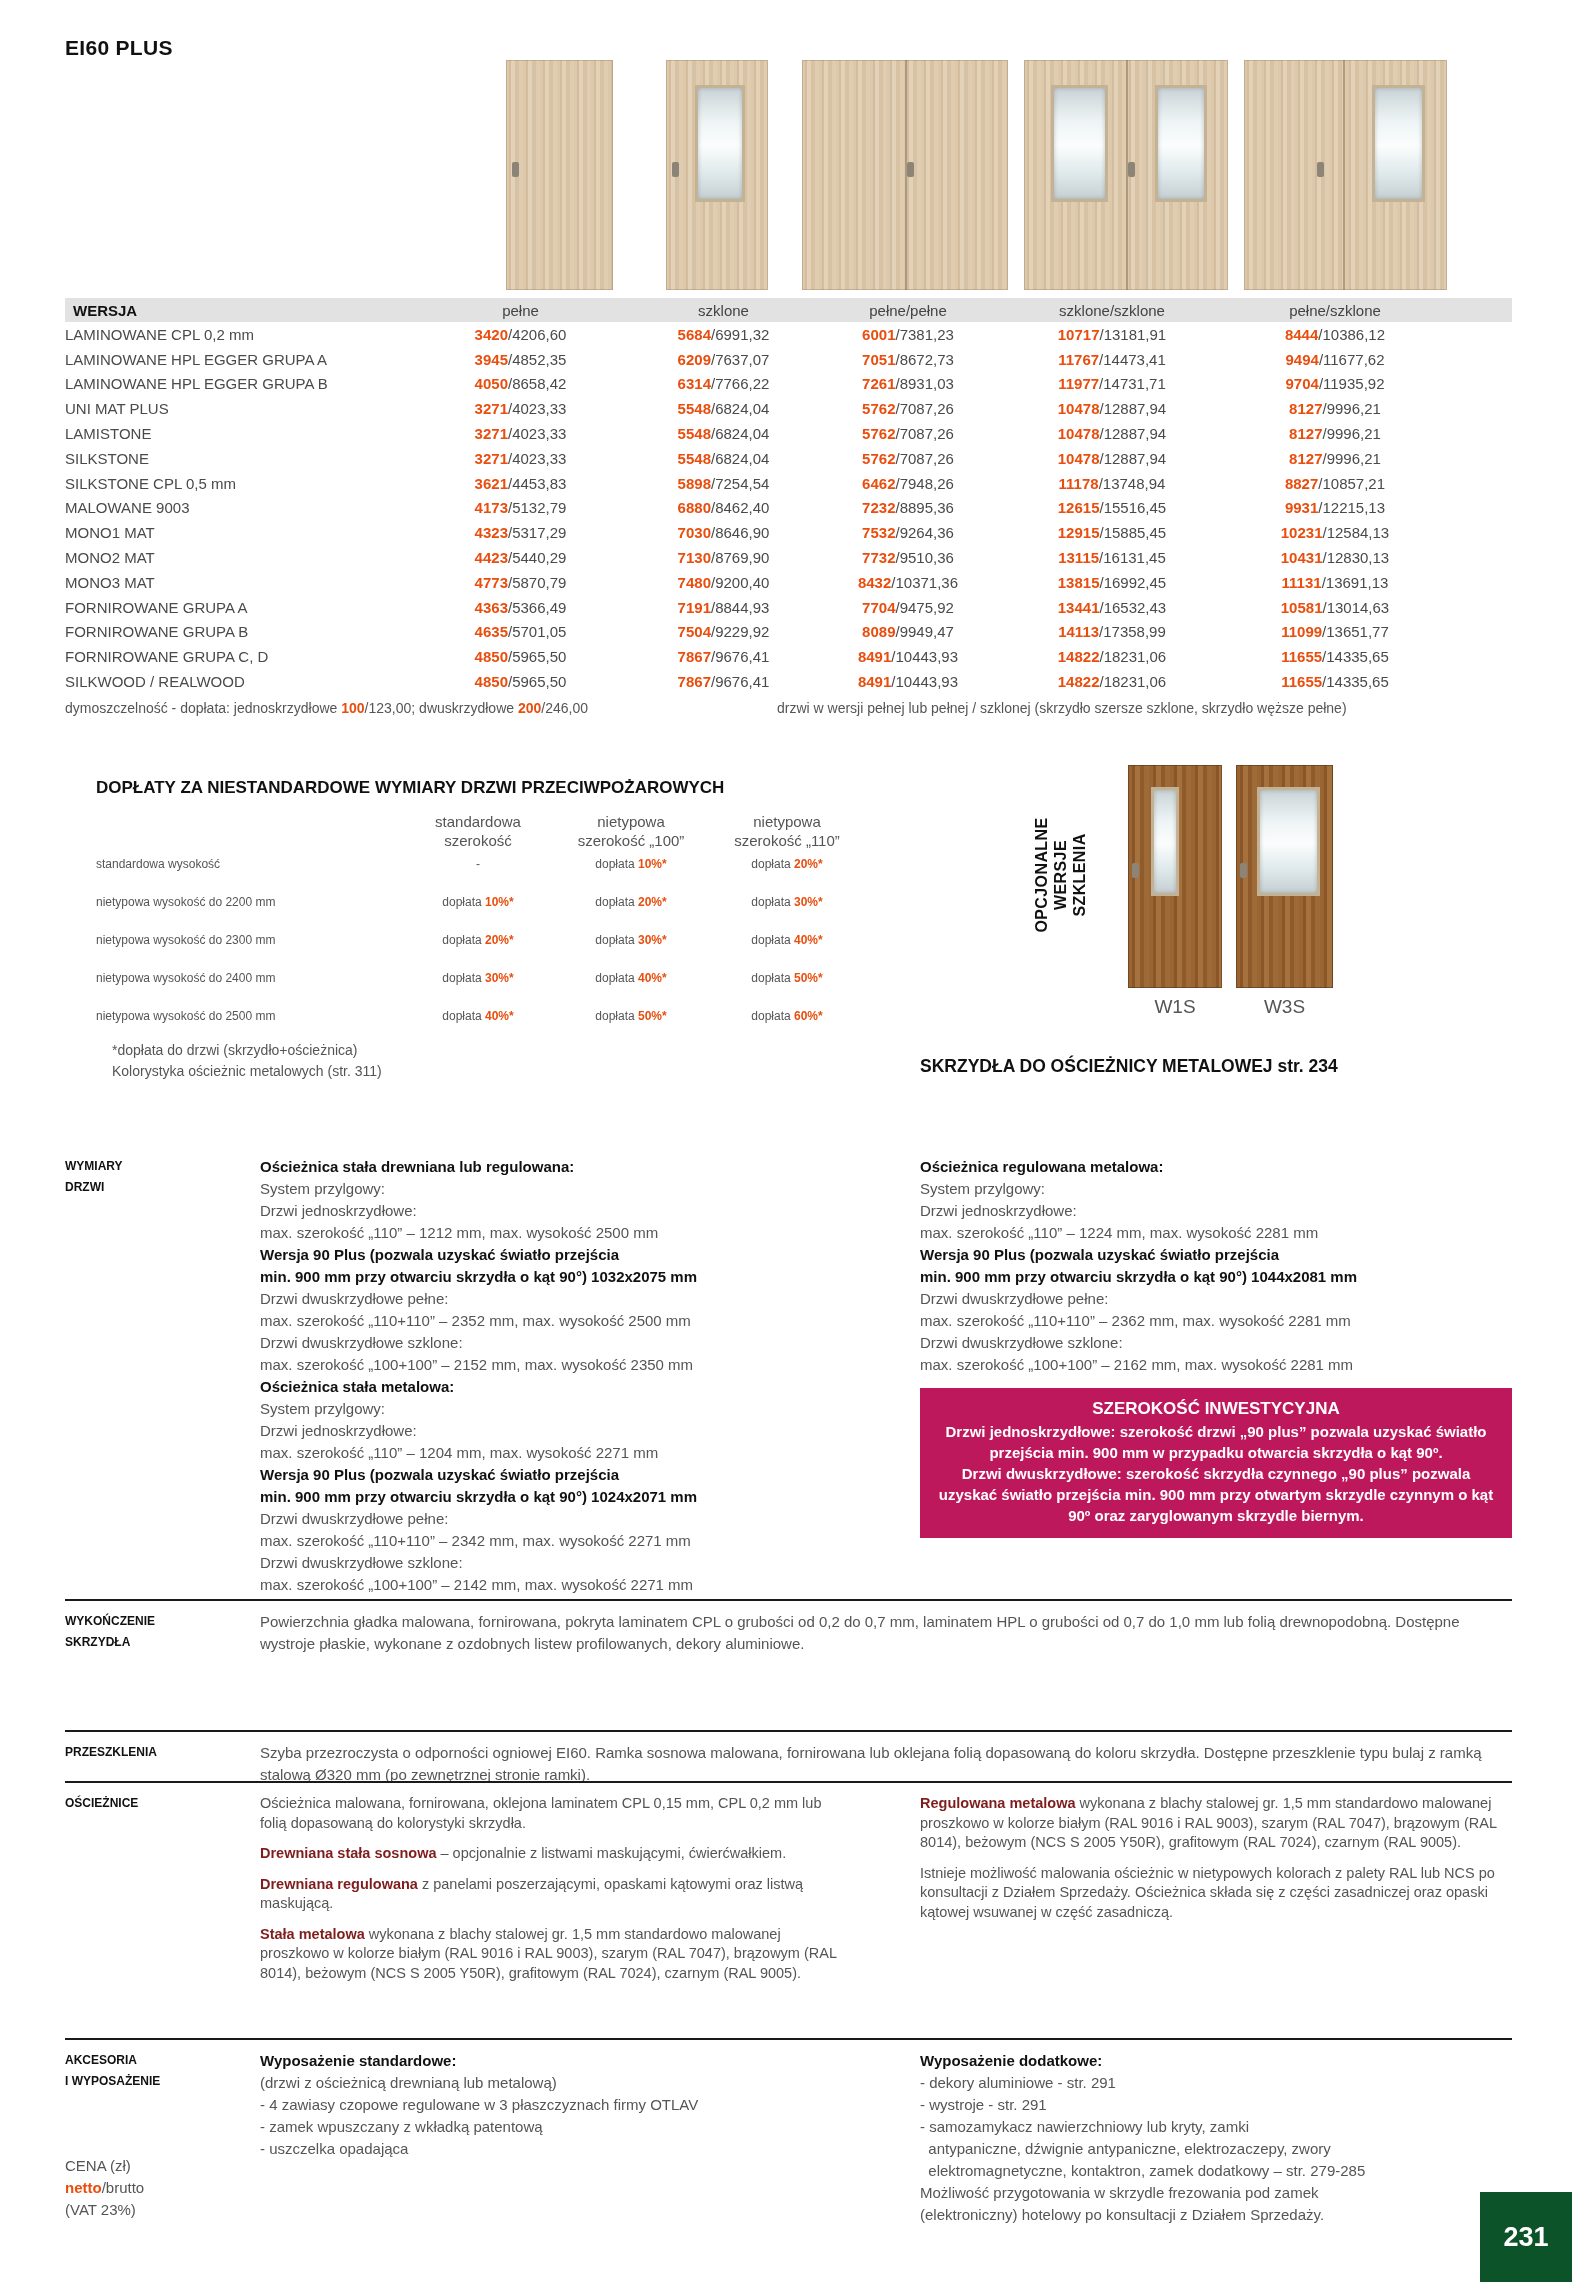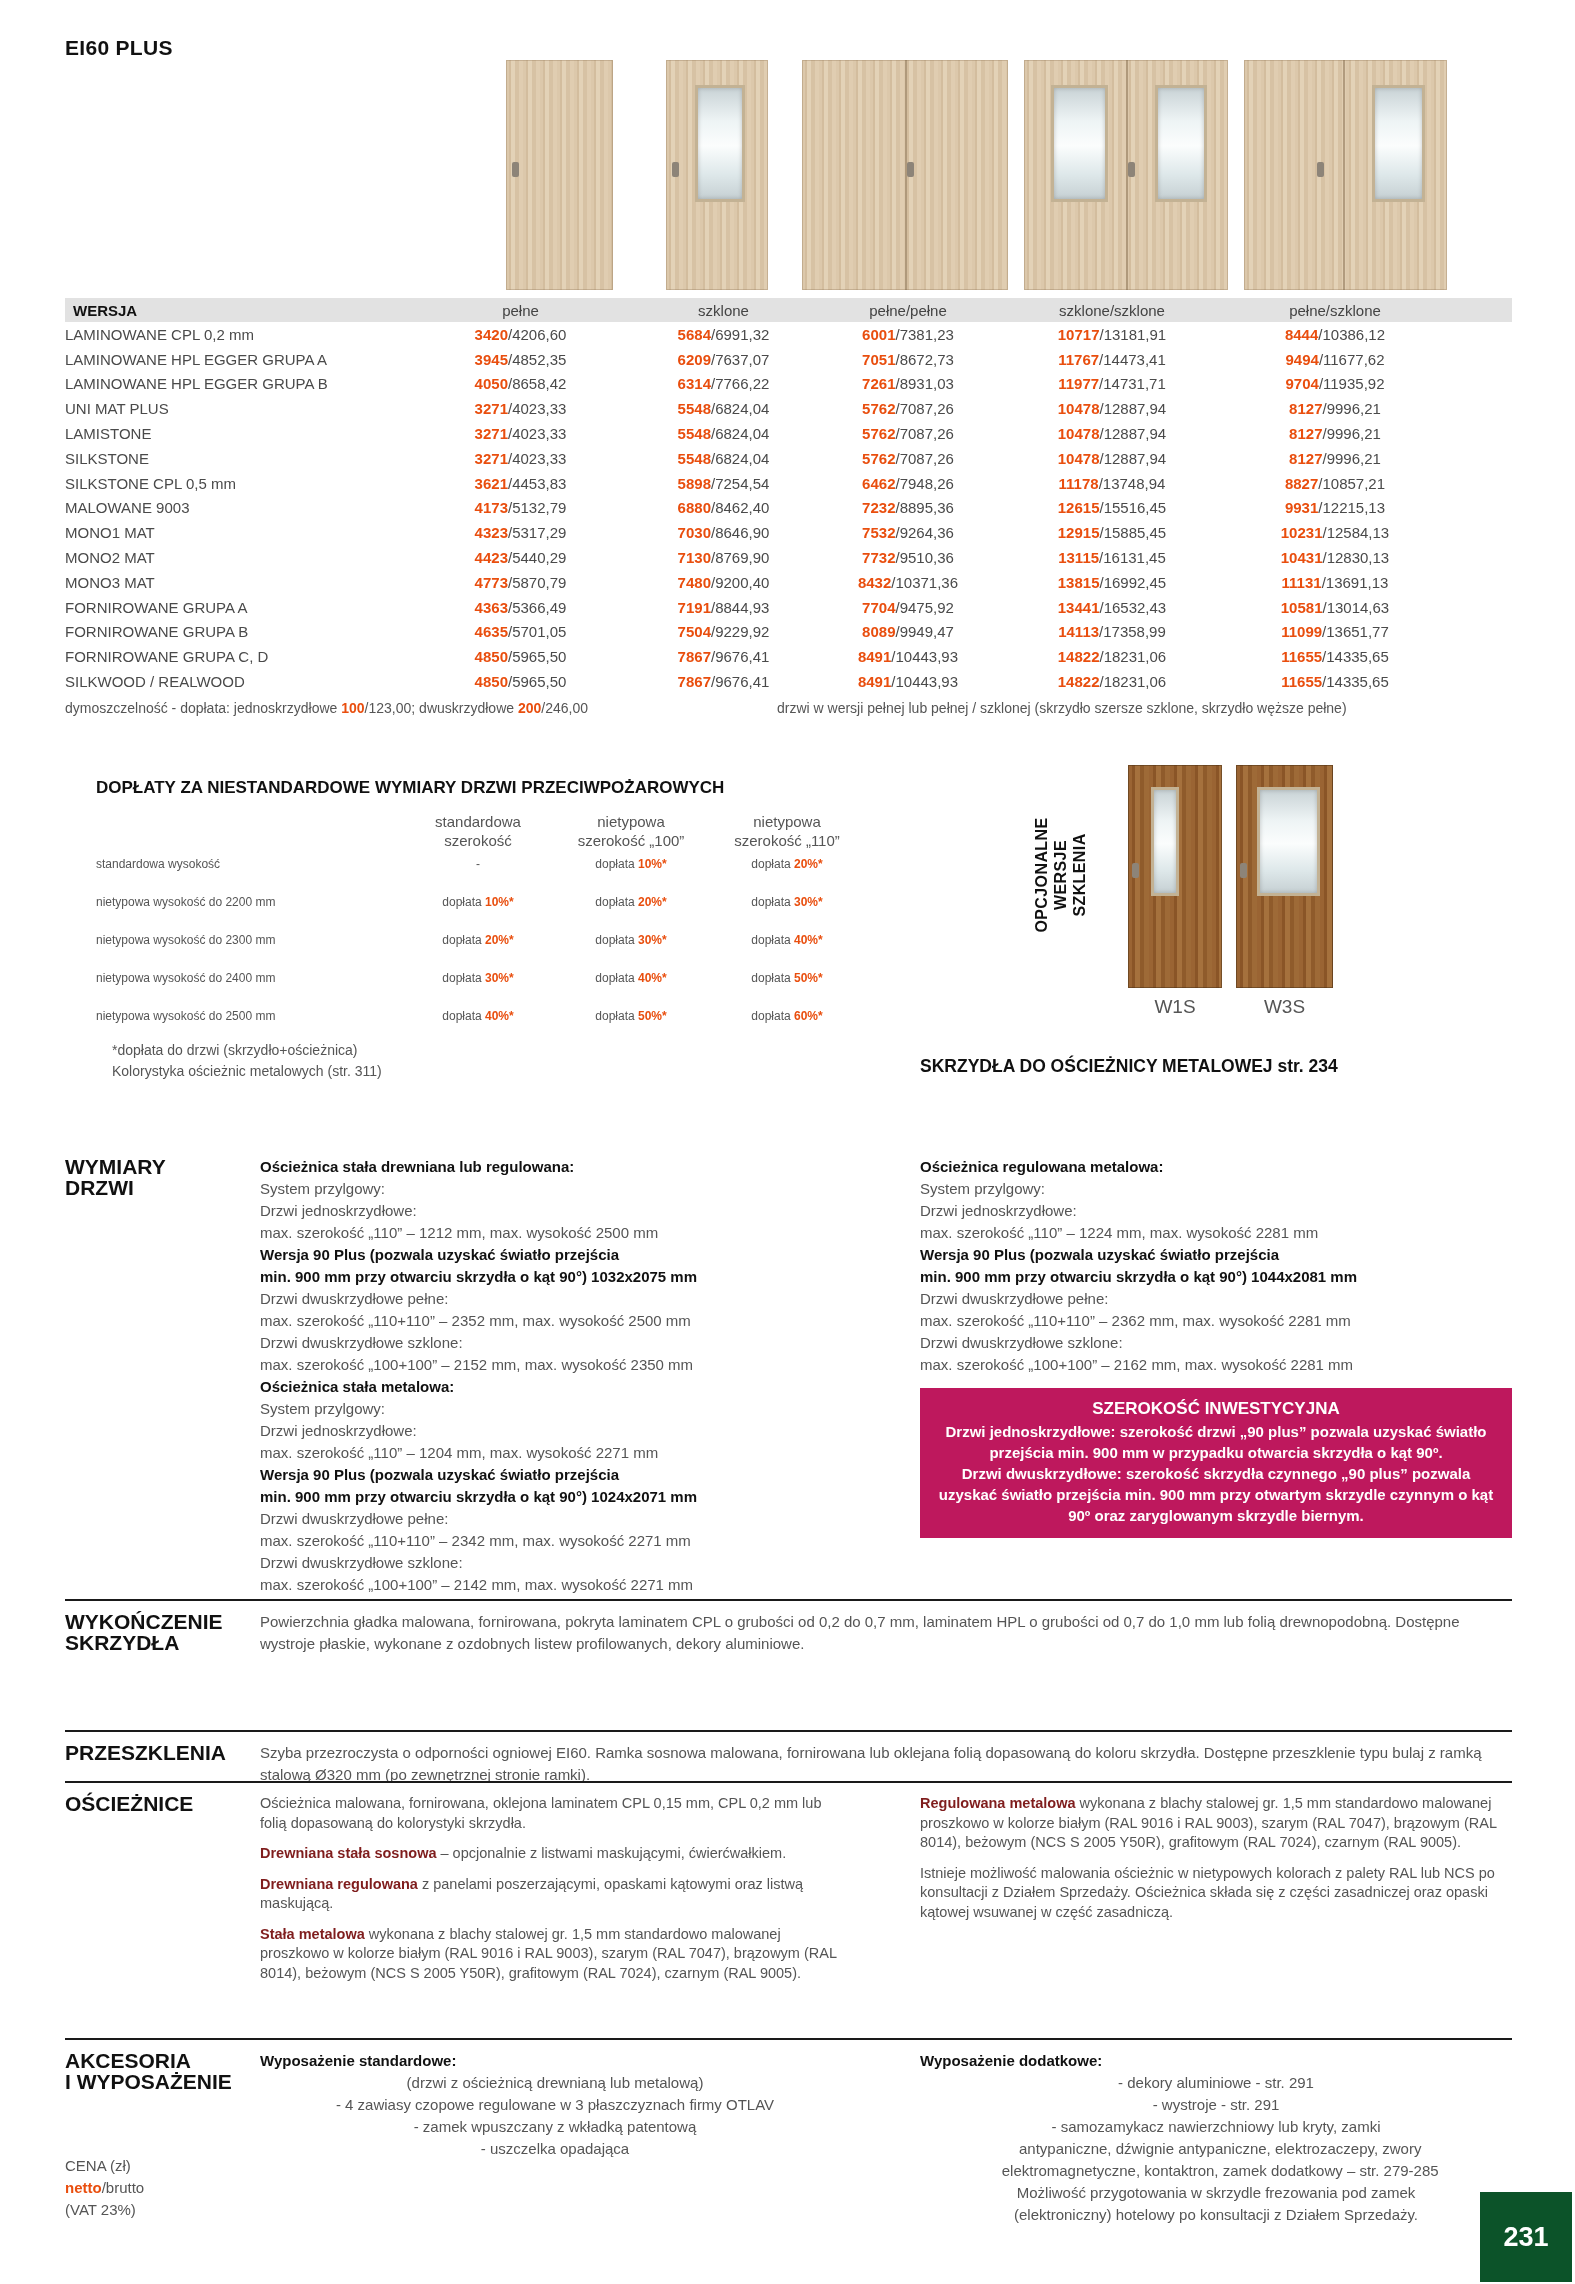--- a/index.html
+++ b/index.html
@@ -48,29 +48,29 @@
   #surcharge-notes{left:96px;top:1040px;font-size:14px;color:#555;line-height:21px;margin-left:16px;}
   
   #glazing-vertical{left:975px;top:840px;width:170px;height:70px;transform:rotate(-90deg);
       display:flex;flex-direction:column;justify-content:center;text-align:center;
       font-size:16px;font-weight:bold;color:#111;line-height:19px;letter-spacing:.4px;}
   
   #ref-links{left:920px;top:1046px;font-size:17.5px;font-weight:bold;color:#111;line-height:40px;}
   
   .section{position:absolute;left:65px;width:1447px;}
   .section.ruled{border-top:2px solid #1a1a1a;}
-  .sec-label{position:absolute;left:0;top:10px;font-size:21px;font-weight:bold;color:#111;line-height:21px;}
+  .sec-label{position:absolute;left:0;top:10px;font-size:12px;font-weight:bold;color:#111;line-height:21px;}
   .col-left{position:absolute;left:195px;width:590px;}
   .col-right{position:absolute;left:855px;width:592px;}
   .dline{font-size:15px;line-height:22px;color:#555;white-space:nowrap;}
   .dline.b{font-weight:bold;color:#111;}
   .fulltext{position:absolute;left:195px;width:1252px;font-size:15px;line-height:22px;color:#555;}
   .fpar{font-size:14.5px;line-height:19.5px;color:#555;margin:0 0 11px 0;}
   .fpar b{color:#7f1d1d;}
-  .aline{font-size:15px;line-height:22px;color:#555;white-space:pre;text-align:center;}
+  .aline{font-size:15px;line-height:22px;color:#555;white-space:pre;}
   .ahead{font-size:15px;line-height:22px;font-weight:bold;color:#111;}
   
   #red-box{margin-top:12px;background:#be185d;color:#fff;padding:9px 14px 12px 14px;text-align:center;}
   #red-box .rb-title{font-size:17px;font-weight:bold;line-height:24px;}
   #red-box p{margin:0;font-size:15px;font-weight:bold;line-height:21px;}
   
   #price-note{left:65px;top:2155px;font-size:15px;color:#555;line-height:22px;}
   #page-num{left:1480px;top:2192px;width:92px;height:90px;background:#0c5329;color:#fff;
             display:flex;align-items:center;justify-content:center;font-size:27px;font-weight:bold;}
 </style>

